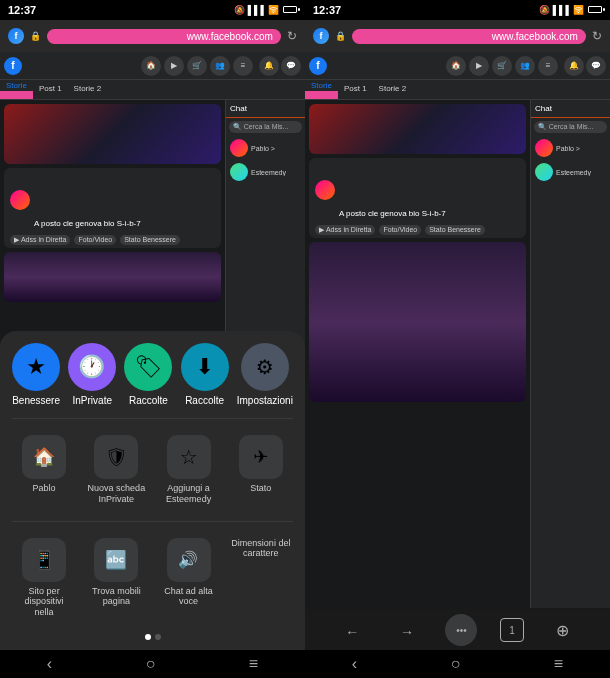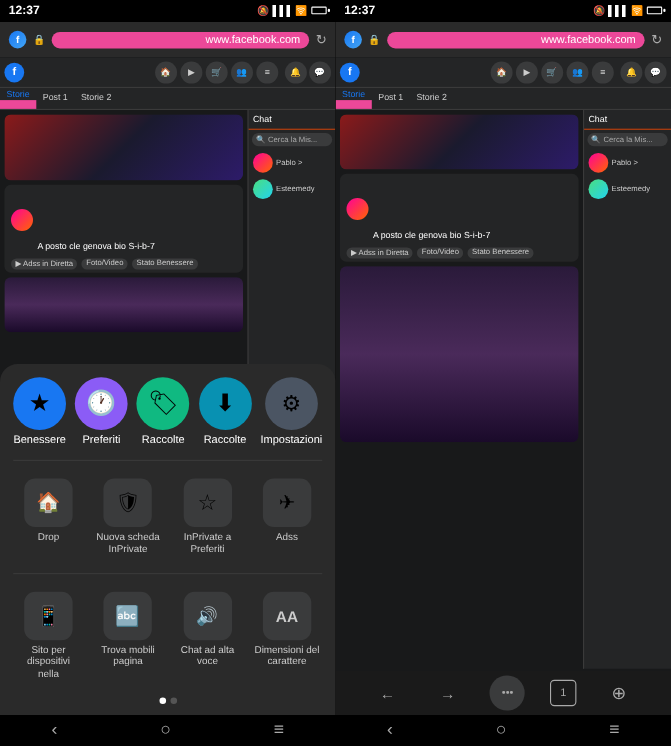--- a/index.html
+++ b/index.html
@@ -545,21 +545,21 @@
           <div class="menu-icon-circle icon-blue">
             <span style="font-size:22px;">★</span>
           </div>
           <span class="menu-icon-label">Benessere</span>
         </div>
 
         <div class="menu-icon-item">
           <div class="menu-icon-circle icon-purple">
             <span style="font-size:22px;">🕐</span>
           </div>
-          <span class="menu-icon-label">Preferiti</span>
+          <span class="menu-icon-label">InPrivate</span>
         </div>
 
         <div class="menu-icon-item">
           <div class="menu-icon-circle icon-green">
             <span style="font-size:22px;">🏷</span>
           </div>
           <span class="menu-icon-label">Raccolte</span>
         </div>
 
         <div class="menu-icon-item">
@@ -579,42 +579,42 @@
       </div>
 
       <div class="menu-divider"></div>
 
       <div class="menu-grid">
 
         <div class="menu-grid-item">
           <div class="menu-grid-icon-box">
             <span>🏠</span>
           </div>
-          <span class="menu-grid-label">Drop</span>
+          <span class="menu-grid-label">Pablo</span>
         </div>
 
         <div class="menu-grid-item">
           <div class="menu-grid-icon-box">
             <span>🛡</span>
           </div>
           <span class="menu-grid-label">Nuova scheda InPrivate</span>
         </div>
 
         <div class="menu-grid-item">
           <div class="menu-grid-icon-box">
             <span style="font-size:20px;">☆</span>
           </div>
-          <span class="menu-grid-label">InPrivate a Preferiti</span>
+          <span class="menu-grid-label">Aggiungi a Esteemedy</span>
         </div>
 
         <div class="menu-grid-item">
           <div class="menu-grid-icon-box">
             <span>✈</span>
           </div>
-          <span class="menu-grid-label">Adss</span>
+          <span class="menu-grid-label">Stato</span>
         </div>
 
       </div>
 
       <div class="menu-divider"></div>
 
       <div class="menu-grid">
 
         <div class="menu-grid-item">
           <div class="menu-grid-icon-box">
@@ -631,23 +631,20 @@
         </div>
 
         <div class="menu-grid-item">
           <div class="menu-grid-icon-box">
             <span style="font-size:16px;">🔊</span>
           </div>
           <span class="menu-grid-label">Chat ad alta voce</span>
         </div>
 
         <div class="menu-grid-item">
-          <div class="menu-grid-icon-box">
-            <span style="font-size:14px; font-weight:bold; color:#ccc;">AA</span>
-          </div>
           <span class="menu-grid-label">Dimensioni del carattere</span>
         </div>
 
       </div>
 
       <div class="menu-dots">
         <div class="dot dot-active"></div>
         <div class="dot dot-inactive"></div>
       </div>
 

